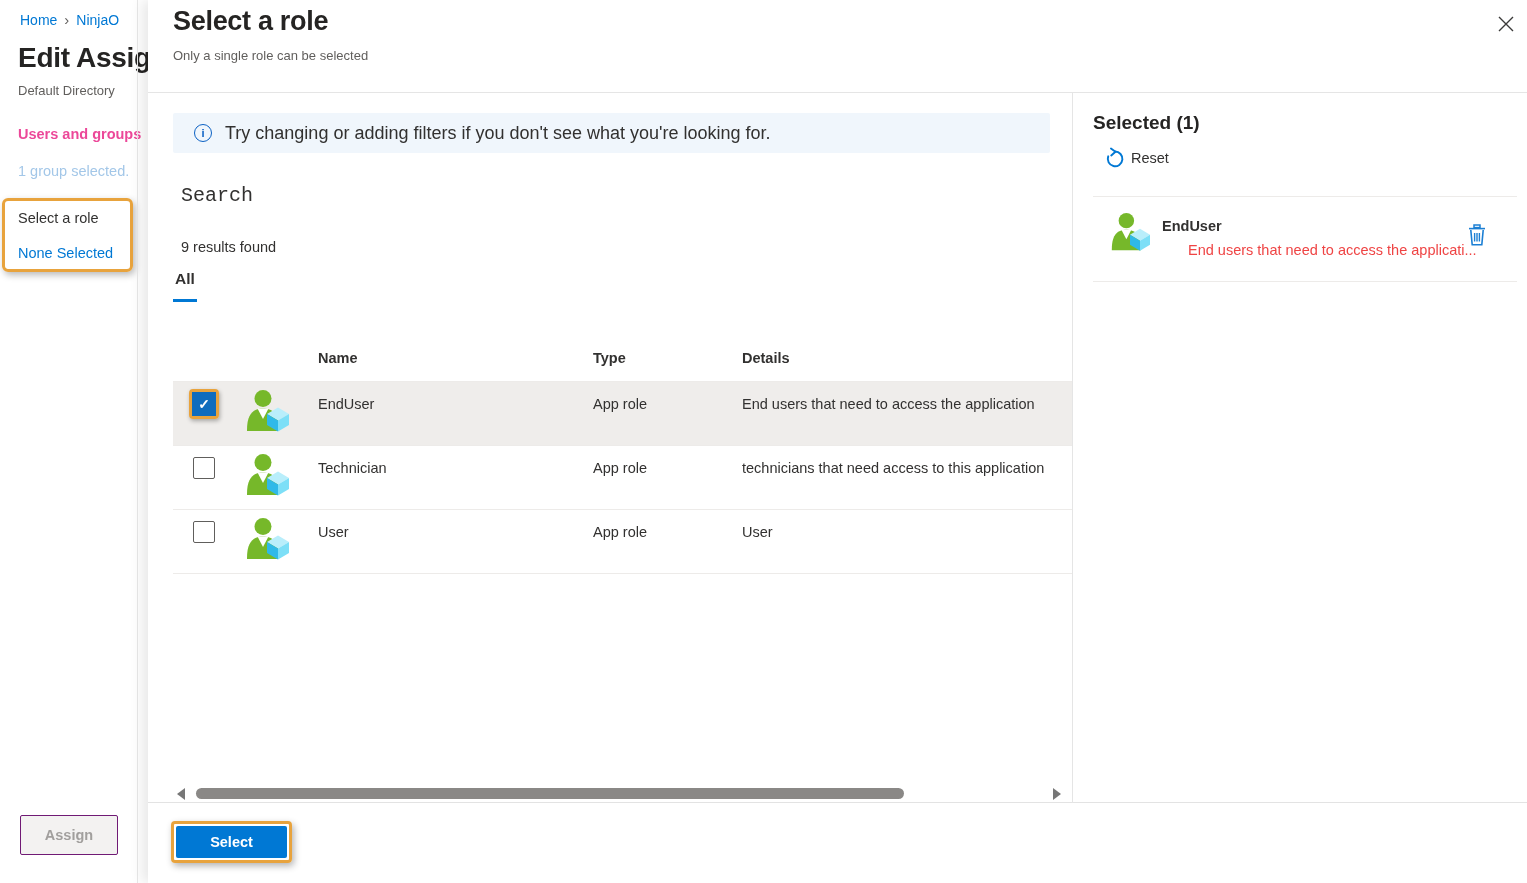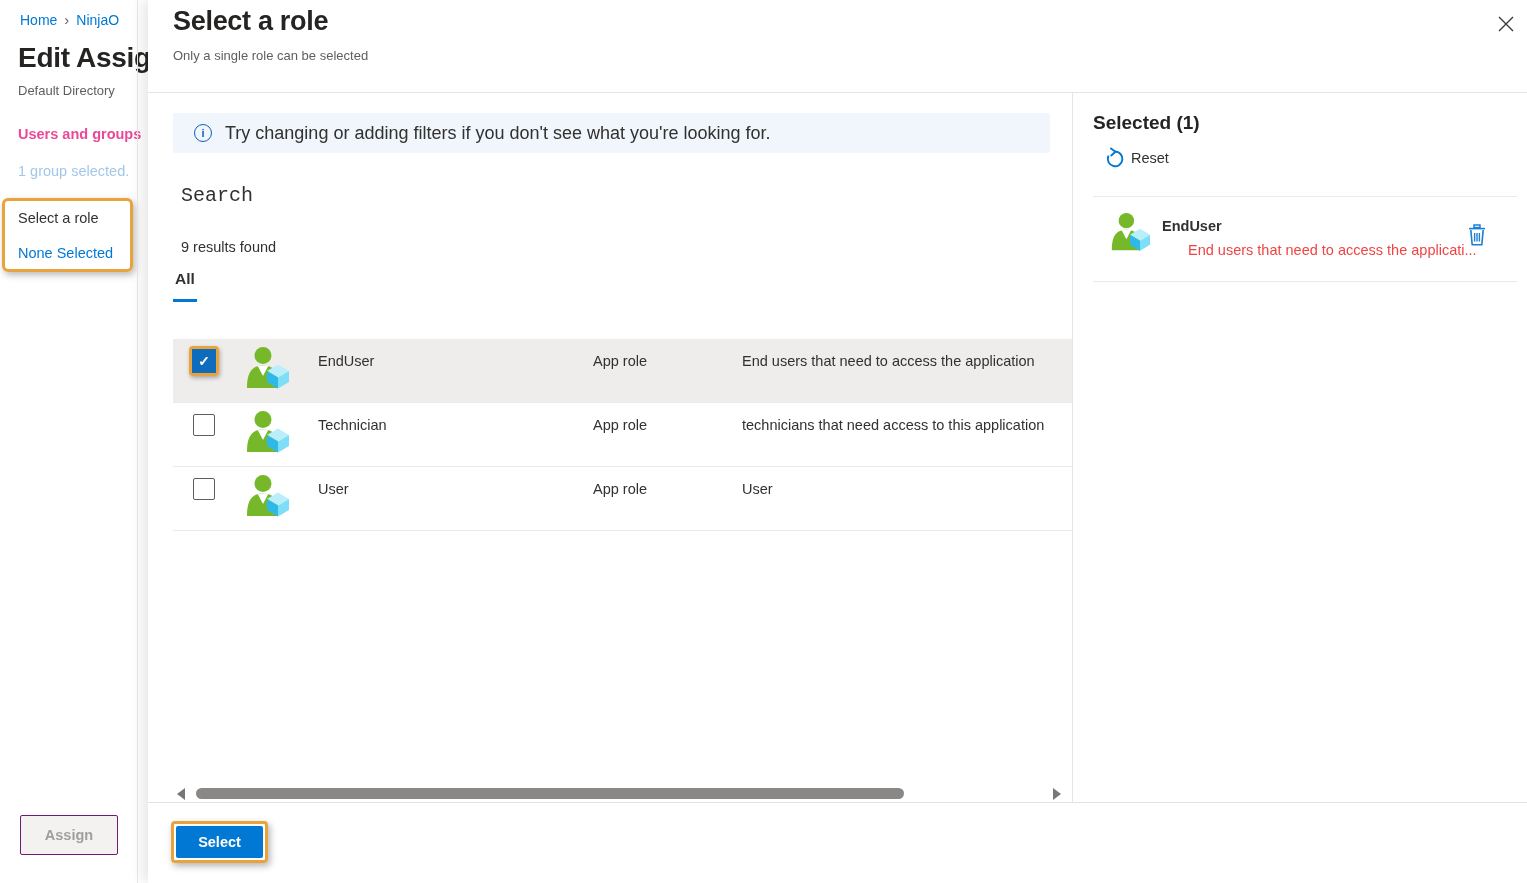--- a/index.html
+++ b/index.html
@@ -57,21 +57,21 @@
   .cell-name { left:145px; } .cell-type { left:420px; } .cell-details { left:569px; }
 
   
   .sb-arrow { position:absolute; width:0; height:0; cursor:pointer; }
   .sb-left  { left:29px; top:788px; border-top:6px solid transparent; border-bottom:6px solid transparent; border-right:8px solid #777; }
   .sb-right { left:905px; top:788px; border-top:6px solid transparent; border-bottom:6px solid transparent; border-left:8px solid #777; }
   .sb-thumb { position:absolute; left:48px; top:788px; width:708px; height:11px; border-radius:6px; background:#8a8886; cursor:pointer; }
   .footer-divider { position:absolute; left:0; right:0; top:802px; height:1px; background:#e3e3e3; }
 
   .select-wrap { position:absolute; left:23px; top:821px; border:3px solid #e8a33d; border-radius:4px; padding:2px; box-shadow:2px 3px 7px rgba(0,0,0,0.3); }
-  .select-btn { display:block; width:87px; height:32px; background:#0078d4; color:#fff; border:none; border-radius:2px; font-size:14.5px; font-weight:700; font-family:inherit; cursor:pointer; }
+  .select-btn { display:block; width:111px; height:32px; background:#0078d4; color:#fff; border:none; border-radius:2px; font-size:14.5px; font-weight:700; font-family:inherit; cursor:pointer; }
 
   
   .v-divider { position:absolute; left:924px; top:92px; width:1px; height:711px; background:#e5e5e5; }
   .sel-title { position:absolute; left:945px; top:112px; font-size:19px; font-weight:700; color:#252423; }
   .reset-row { position:absolute; left:956px; top:147px; display:flex; align-items:center; gap:5px; cursor:pointer; }
   .reset-label { font-size:14.5px; color:#323130; }
   .sel-div { position:absolute; left:945px; width:424px; height:1px; background:#edebe9; }
   .sel-div-1 { top:196px; } .sel-div-2 { top:281px; }
   .sel-item-icon { position:absolute; left:962px; top:210px; }
   .sel-item-name { position:absolute; left:1014px; top:218px; font-size:14.5px; font-weight:700; }
@@ -129,20 +129,25 @@
       <span class="info-text">Try changing or adding filters if you don't see what you're looking for.</span>
     </div>
 
     <div class="search-label">Search</div>
     <div class="results-count">9 results found</div>
 
     <div class="tab-all">All</div>
     <div class="tab-underline"></div>
 
     <div class="role-table">
+      <div class="thead">
+        <span class="th th-name">Name</span>
+        <span class="th th-type">Type</span>
+        <span class="th th-details">Details</span>
+      </div>
 
       <div class="trow selected">
         <div class="cb-ring">
           <div class="cb-checked">✓</div>
         </div>
         <svg class="row-icon" width="44" height="42" viewBox="0 0 44 42">
             <use href="#role-icon-g"></use>
           </svg>
         <span class="cell cell-name">EndUser</span>
         <span class="cell cell-type">App role</span>

